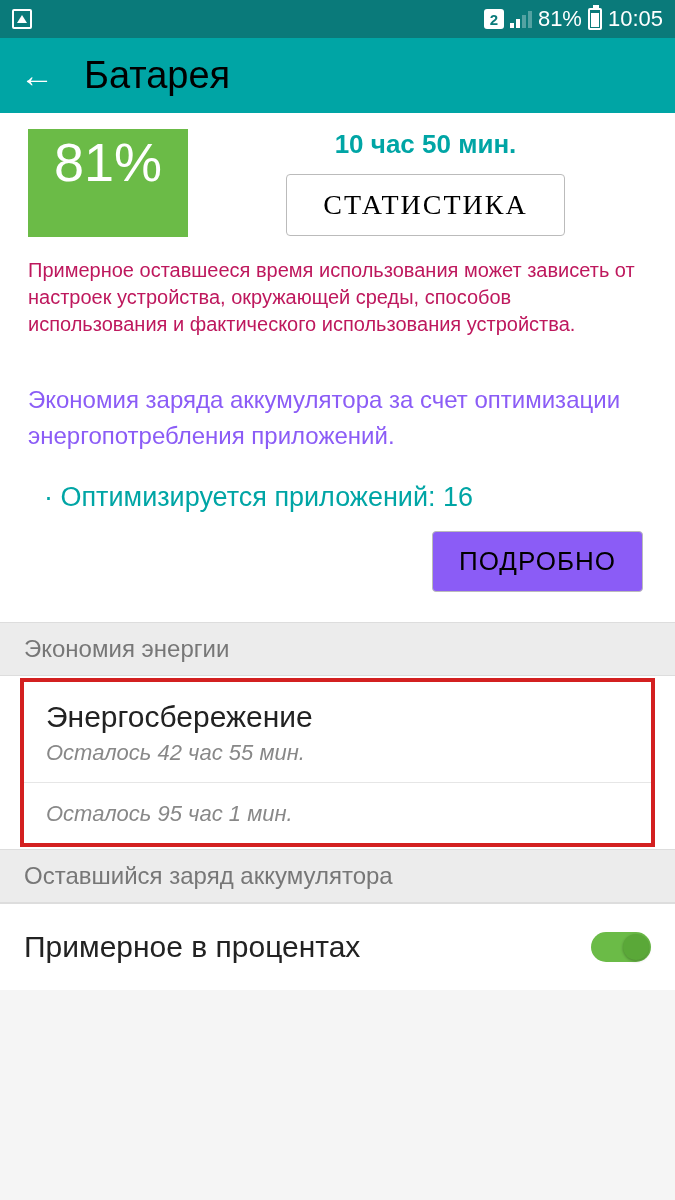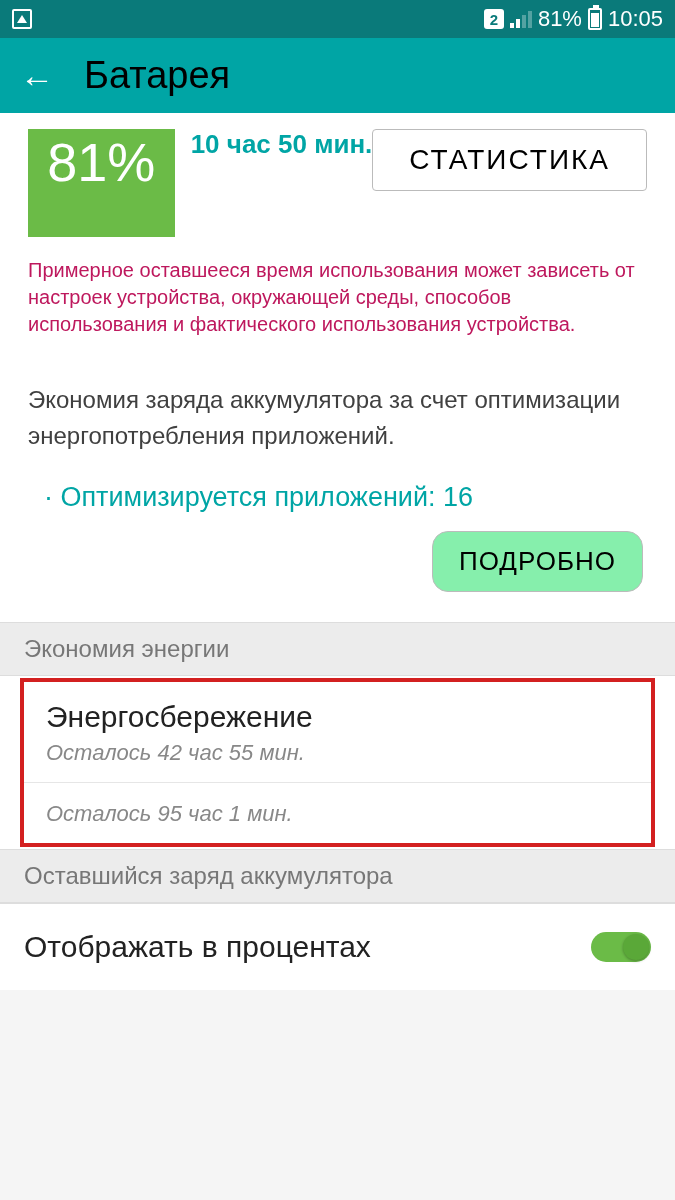--- a/index.html
+++ b/index.html
@@ -77,29 +77,29 @@
 .pct-box {
   width: 160px; height: 108px;
   background: #6bbb47;
   color: white;
   font-size: 54px;
   display: flex;
   align-items: flex-start;
   justify-content: center;
   padding-top: 2px;
 }
-.top-right { flex: 1; display: flex; flex-direction: row; align-items: flex-start; }
+.top-right { flex: 1; display: flex; flex-direction: column; align-items: center; gap: 14px; }
 .remain-text { color: #00a5a5; font-size: 26px; font-weight: bold; text-align: right; overflow: hidden; white-space: nowrap; }
 .stat-btn {
   border: 1px solid #bbb;
   background: white;
   padding: 14px 36px;
   font-size: 28px;
   letter-spacing: 2px;
-  font-family: Liberation Sans, sans-serif;
+  font-family: Liberation Serif, serif;
   border-radius: 4px;
 }
 .note {
   padding: 10px 28px 20px;
   color: #be185d;
   font-size: 20px;
   line-height: 1.35;
   background: white;
 }
 .section-header {
@@ -108,38 +108,38 @@
   color: #777;
   font-size: 24px;
   border-top: 1px solid #ddd;
   border-bottom: 1px solid #ddd;
 }
 .opt-body {
   background: white;
   padding: 24px 28px 20px;
 }
 .opt-desc {
-  color: #404040;
+  color: #8b5cf6;
   font-size: 24px;
   line-height: 1.5;
 }
 .opt-count {
   color: #00a5a5;
   font-size: 27px;
   margin: 28px 0 18px 16px;
 }
 .btn-row { display: flex; justify-content: flex-end; padding: 0 4px 10px; }
 .detail-btn {
   border: 1px solid #bbb;
-  background: #86efac;
+  background: #8b5cf6;
   padding: 14px 26px;
   font-size: 26px;
   letter-spacing: 1px;
   font-family: inherit;
-  border-radius: 16px;
+  border-radius: 4px;
   text-align: center;
 }
 .highlight-wrap {
   border: 4px solid #d32020;
   margin: 2px 20px;
 }
 .list-item {
   background: white;
   padding: 18px 22px 16px;
   border-bottom: 1px solid #e6e6e6;
@@ -218,16 +218,16 @@
       <div class="item-sub">Осталось 42 час 55 мин.</div>
     </div>
     <div class="list-item">
       <div class="item-sub">Осталось 95 час 1 мин.</div>
     </div>
   </div>
 
   <div class="section-header">Оставшийся заряд аккумулятора</div>
 
   <div class="toggle-row">
-    <span class="toggle-label">Отображать в процентах</span>
+    <span class="toggle-label">Примерное в процентах</span>
     <span class="toggle"></span>
   </div>
 </div>
 
 </body></html>

